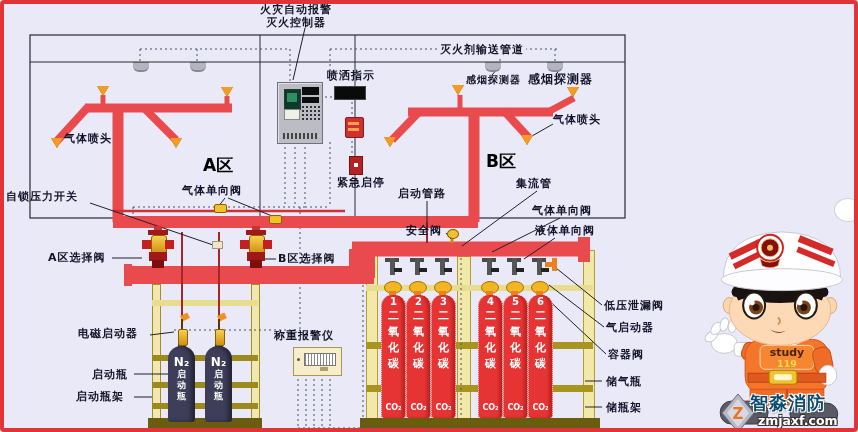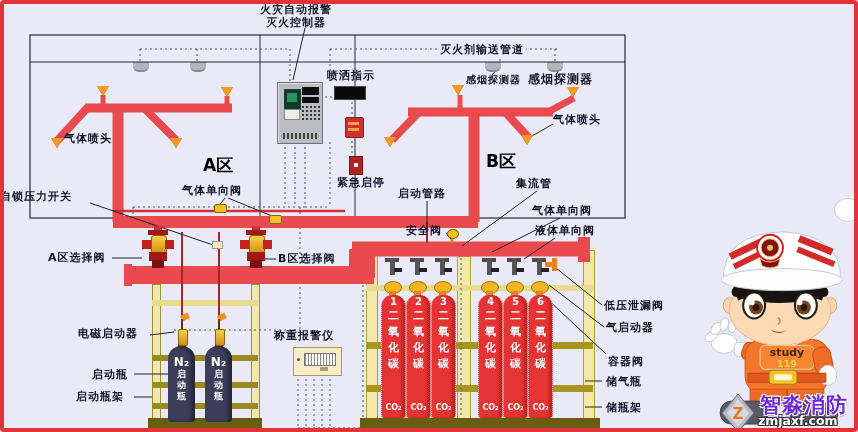--- a/index.html
+++ b/index.html
@@ -32,21 +32,21 @@
   .asm i{position:absolute;display:block;}
   .n2b{position:absolute;top:346px;z-index:5;width:27px;height:76px;background:#3e3e5a;
        border-radius:13px 13px 3px 3px;color:#fff;text-align:center;font-weight:700;
        box-shadow:inset -4px 0 4px rgba(0,0,0,.4);}
   .n2b .n2t{font-size:12px;margin-top:9px;}
   .n2b span{display:block;font-size:9px;line-height:11px;}
   .sol{position:absolute;z-index:6;width:14px;height:32px;}
   .sol i{position:absolute;display:block;}
   #border-frame{position:absolute;left:0;top:0;right:0;bottom:0;border:4px solid #e13438;
                 border-radius:4px;z-index:20;pointer-events:none;}
-  .brand-zh{position:absolute;left:42px;top:1px;font-size:21px;font-weight:700;color:#6d28d9;
+  .brand-zh{position:absolute;left:32px;top:1px;font-size:18px;font-weight:700;color:#0c4a6e;
     letter-spacing:1px;
     text-shadow:-1px -1px 0 #fff,1px -1px 0 #fff,-1px 1px 0 #fff,1px 1px 0 #fff,0 2px 2px rgba(0,0,0,.35);}
   .brand-en{position:absolute;left:40px;top:23px;font-size:12.5px;font-weight:700;color:#fff;
     text-shadow:-1px -1px 0 #333,1px -1px 0 #333,-1px 1px 0 #333,1px 1px 0 #333;}
 </style>
 </head>
 <body>
 
 <div id="stage">
 
@@ -352,37 +352,37 @@
     <span style="display:block">灭火控制器</span>
   </div>
   <div class="lbl onwire" style="left:438px;top:43px;">灭火剂输送管道</div>
   <div class="lbl" style="left:327px;top:69px;">喷洒指示</div>
   <div class="lbl" style="left:466px;top:73px;font-size:10px;">感烟探测器</div>
   <div class="lbl" style="left:528px;top:73px;font-size:12px;">感烟探测器</div>
   <div class="lbl" style="left:64px;top:132px;">气体喷头</div>
   <div class="lbl" style="left:553px;top:113px;">气体喷头</div>
   <div class="zone" style="left:203px;top:134px;">A区</div>
   <div class="zone" style="left:486px;top:130px;">B区</div>
-  <div class="lbl" style="left:0;top:190px;text-align:right;">自锁压力开关</div>
+  <div class="lbl" style="left:6px;top:190px;text-align:right;">自锁压力开关</div>
   <div class="lbl" style="left:182px;top:184px;">气体单向阀</div>
   <div class="lbl" style="left:337px;top:176px;">紧急启停</div>
   <div class="lbl" style="left:398px;top:187px;">启动管路</div>
   <div class="lbl" style="left:516px;top:177px;">集流管</div>
   <div class="lbl" style="left:532px;top:204px;">气体单向阀</div>
   <div class="lbl" style="left:535px;top:224px;">液体单向阀</div>
   <div class="lbl" style="left:406px;top:224px;">安全阀</div>
   <div class="lbl" style="left:48px;top:251px;">A区选择阀</div>
   <div class="lbl" style="left:278px;top:252px;">B区选择阀</div>
   <div class="lbl" style="left:78px;top:328px;font-family:Liberation Mono, monospace;">电磁启动器</div>
   <div class="lbl" style="left:274px;top:329px;">称重报警仪</div>
   <div class="lbl" style="left:92px;top:368px;">启动瓶</div>
   <div class="lbl" style="left:76px;top:390px;">启动瓶架</div>
   <div class="lbl" style="left:604px;top:299px;">低压泄漏阀</div>
   <div class="lbl" style="left:606px;top:321px;">气启动器</div>
-  <div class="lbl" style="left:608px;top:348px;margin-top:7px;">容器阀</div>
+  <div class="lbl" style="left:608px;top:348px;">容器阀</div>
   <div class="lbl" style="left:606px;top:375px;">储气瓶</div>
   <div class="lbl" style="left:606px;top:401px;">储瓶架</div>
 
   <div class="dev" style="left:834px;top:198px;width:26px;height:22px;background:#fff;border:1px solid #d0d0da;border-radius:50%;z-index:6;"></div>
   <svg viewBox="0 0 160 235" style="position:absolute;left:698px;top:198px;width:160px;height:234px;z-index:6">
     <g>
       <ellipse cx="26" cy="146" rx="13" ry="10" fill="#fff" stroke="#c9c9d2"></ellipse>
       <ellipse cx="13" cy="139" rx="7" ry="4.5" fill="#fff" stroke="#c9c9d2" transform="rotate(-35 13 139)"></ellipse>
       <ellipse cx="18" cy="131" rx="7" ry="4.5" fill="#fff" stroke="#c9c9d2" transform="rotate(-55 18 131)"></ellipse>
       <ellipse cx="26" cy="127" rx="7" ry="4" fill="#fff" stroke="#c9c9d2" transform="rotate(-75 26 127)"></ellipse>

